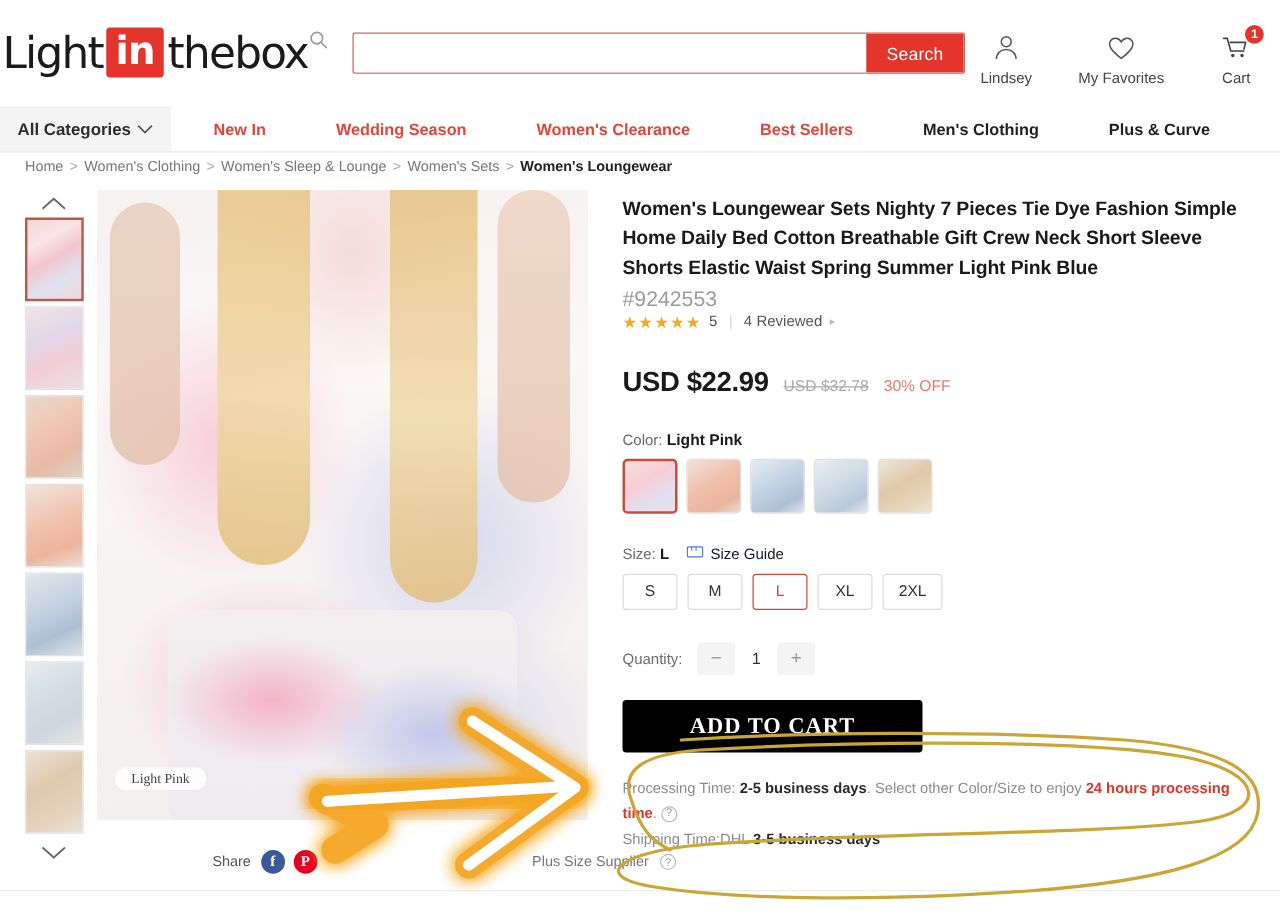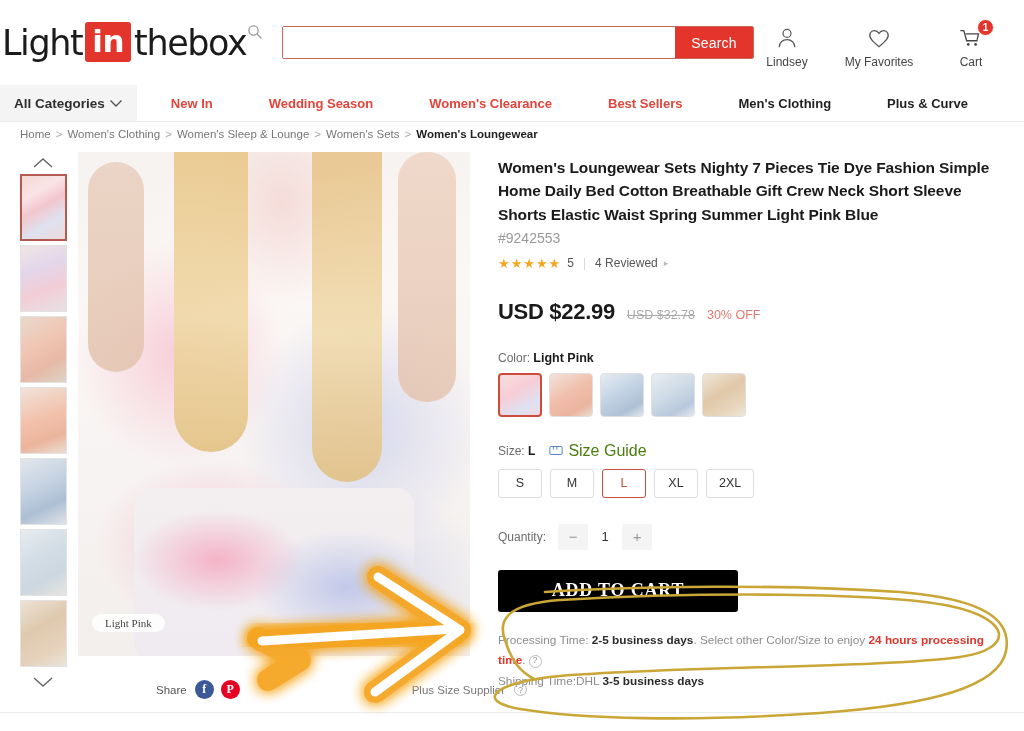--- a/index.html
+++ b/index.html
@@ -11,21 +11,21 @@
     overflow: hidden;
     position: relative;
     color: #333;
   }
 
   
   .header {
     height: 85px;
     display: flex;
     align-items: center;
-    padding: 0 20px 0 0;
+    padding: 0 2px 0 0;
     background: #fff;
     position: relative;
   }
   .logo {
     margin-left: 2px;
     display: flex;
     align-items: center;
     font-size: 35px;
     font-weight: 500;
     letter-spacing: -1.4px;
@@ -197,21 +197,21 @@
   .sbtn.fb { background: #3b5998; font-family: "Liberation Serif", serif; }
   .sbtn.pin { background: #e60023; font-family: "Liberation Serif", serif; }
   .supplier { margin-left: 165px; color: #777; font-size: 11.5px; display: flex; align-items: center; gap: 6px; }
 
   
   .details { flex: 1; padding-left: 28px; padding-right: 14px; padding-top: 4px; }
   .ptitle {
     font-size: 15.5px; font-weight: bold; color: #1a1a1a;
     line-height: 1.5; margin: 0 0 4px 0; letter-spacing: -.1px;
   }
-  .sku { font-size: 14px; color: #9a9a9a; margin-bottom: 10px; }
+  .sku { font-size: 17px; color: #9a9a9a; }
   .ratingrow { display: flex; align-items: center; font-size: 12px; color: #555; gap: 6px; }
   .stars { color: #f5a623; font-size: 13px; letter-spacing: 1px; }
   .rdiv { color: #d8d8d8; margin: 0 3px; }
   .reviewed { cursor: pointer; }
   .rcaret { color: #bbb; font-size: 9px; }
 
   .pricerow { margin-top: 28px; display: flex; align-items: baseline; gap: 12px; }
   .price-now { font-size: 22px; font-weight: bold; color: #1a1a1a; letter-spacing: -.3px; }
   .price-old { font-size: 12.5px; color: #a8a8a8; text-decoration: line-through; }
   .price-off { font-size: 12.5px; color: #e07b73; }
@@ -224,21 +224,21 @@
     width: 44px; height: 44px;
     border: 1px solid #e0e0e0; border-radius: 4px;
     background-size: cover; background-position: center;
     cursor: pointer;
   }
   .swatch.sel { border: 2px solid #cc4b3c; }
 
   .sizeline { display: flex; align-items: center; gap: 14px; margin-top: 25px; margin-bottom: 9px; }
   .sizeline .sl { font-size: 12px; color: #6b6b6b; }
   .sizeline .sl b { color: #1a1a1a; }
-  .sizeguide { display: flex; align-items: center; gap: 5px; color: #4d7c0f; font-size: 16px; cursor: pointer; }
+  .sizeguide { display: flex; align-items: center; gap: 5px; color: #0f172a; font-size: 12px; cursor: pointer; }
 
   .sizes { display: flex; gap: 8px; }
   .sizebtn {
     min-width: 44px; height: 29px;
     border: 1px solid #dcdcdc; border-radius: 3px;
     display: flex; align-items: center; justify-content: center;
     font-size: 12.5px; color: #333; cursor: pointer; padding: 0 12px;
     background: #fff;
   }
   .sizebtn.sel { border: 1.5px solid #cc4b3c; color: #cc4b3c; }
@@ -496,21 +496,21 @@
       </div>
       <div>
         <span>Shipping Time:DHL</span>
         <b>3-5 business days</b>
       </div>
     </div>
 
   </div>
 </div>
 
-<div class="sharerow" style="position:absolute;left:78px;top:672px;width:400px;">
+<div class="sharerow" style="position:absolute;left:92px;top:672px;width:400px;">
   <span class="lbl">Share</span>
   <span class="sbtn fb">f</span>
   <span class="sbtn pin">P</span>
   <span class="supplier">
     <span>Plus Size Supplier</span>
     <span class="qmark">?</span>
   </span>
 </div>
 
 <div class="footline"></div>

